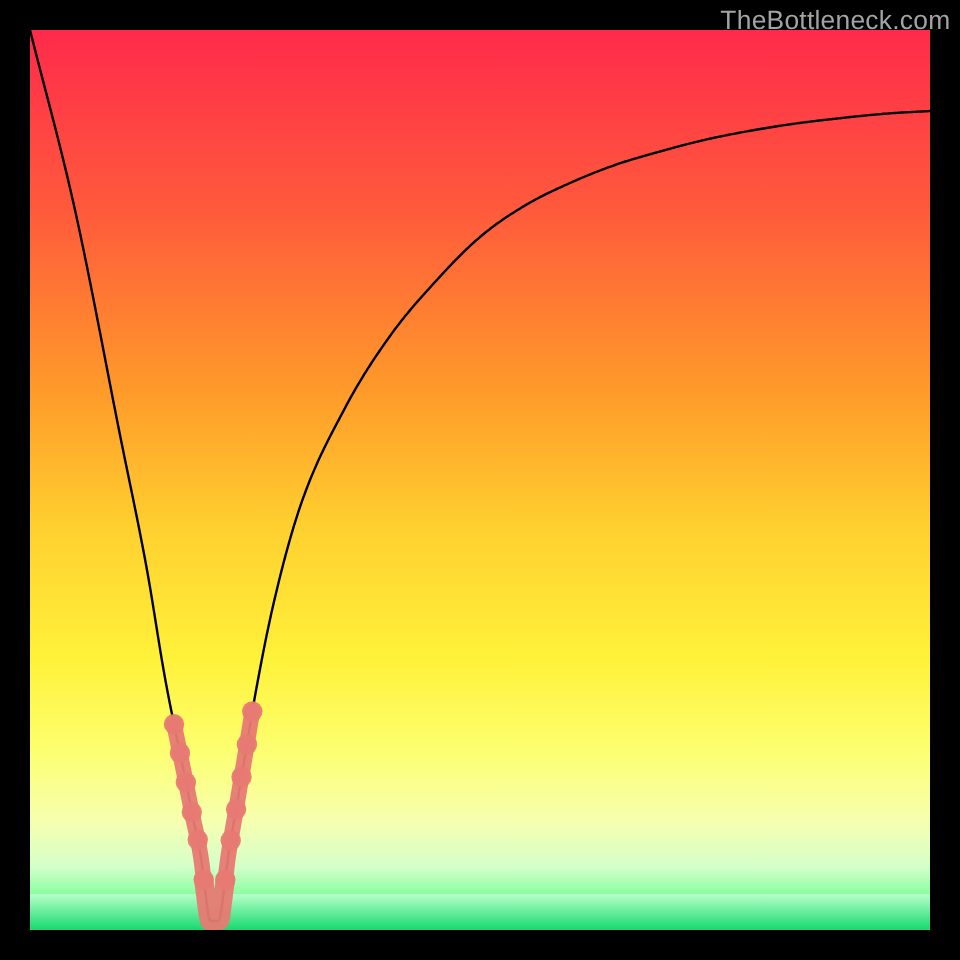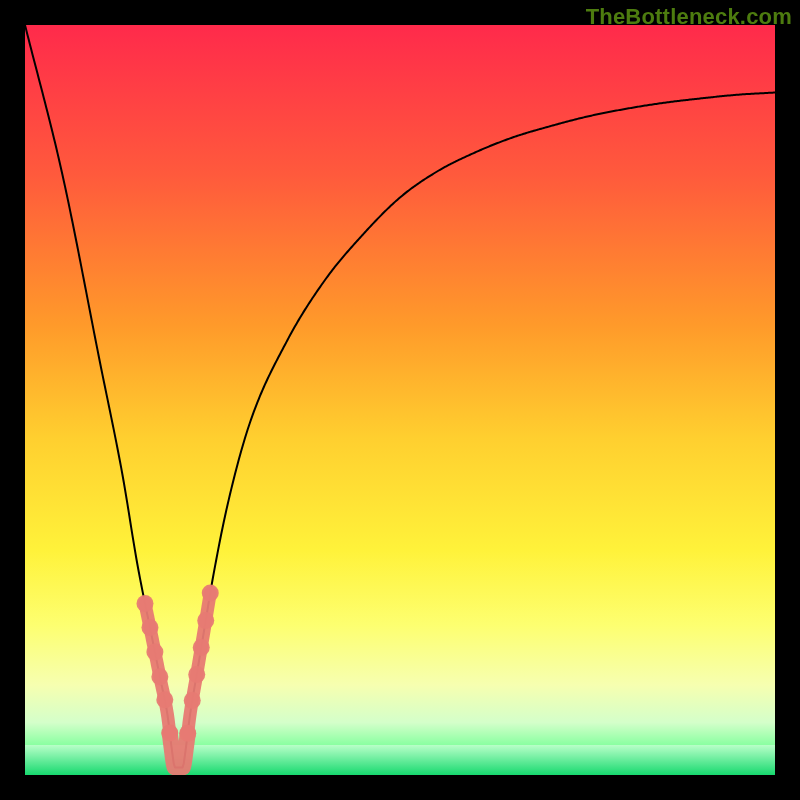--- a/index.html
+++ b/index.html
@@ -40,23 +40,23 @@
     position: absolute;
     inset: 0;
     width: 100%;
     height: 100%;
     overflow: visible;
   }
   .watermark {
     position: absolute;
     top: 4px;
     right: 8px;
-    color: #4d7c0f;
+    color: #a3a3a3;
     font-size: 22px;
-    font-weight: 700;
+    font-weight: 400;
     letter-spacing: 0.2px;
     user-select: none;
   }
 </style>
 </head>
 <body>
 
 <div class="frame">
 
   <div class="plot-area">

